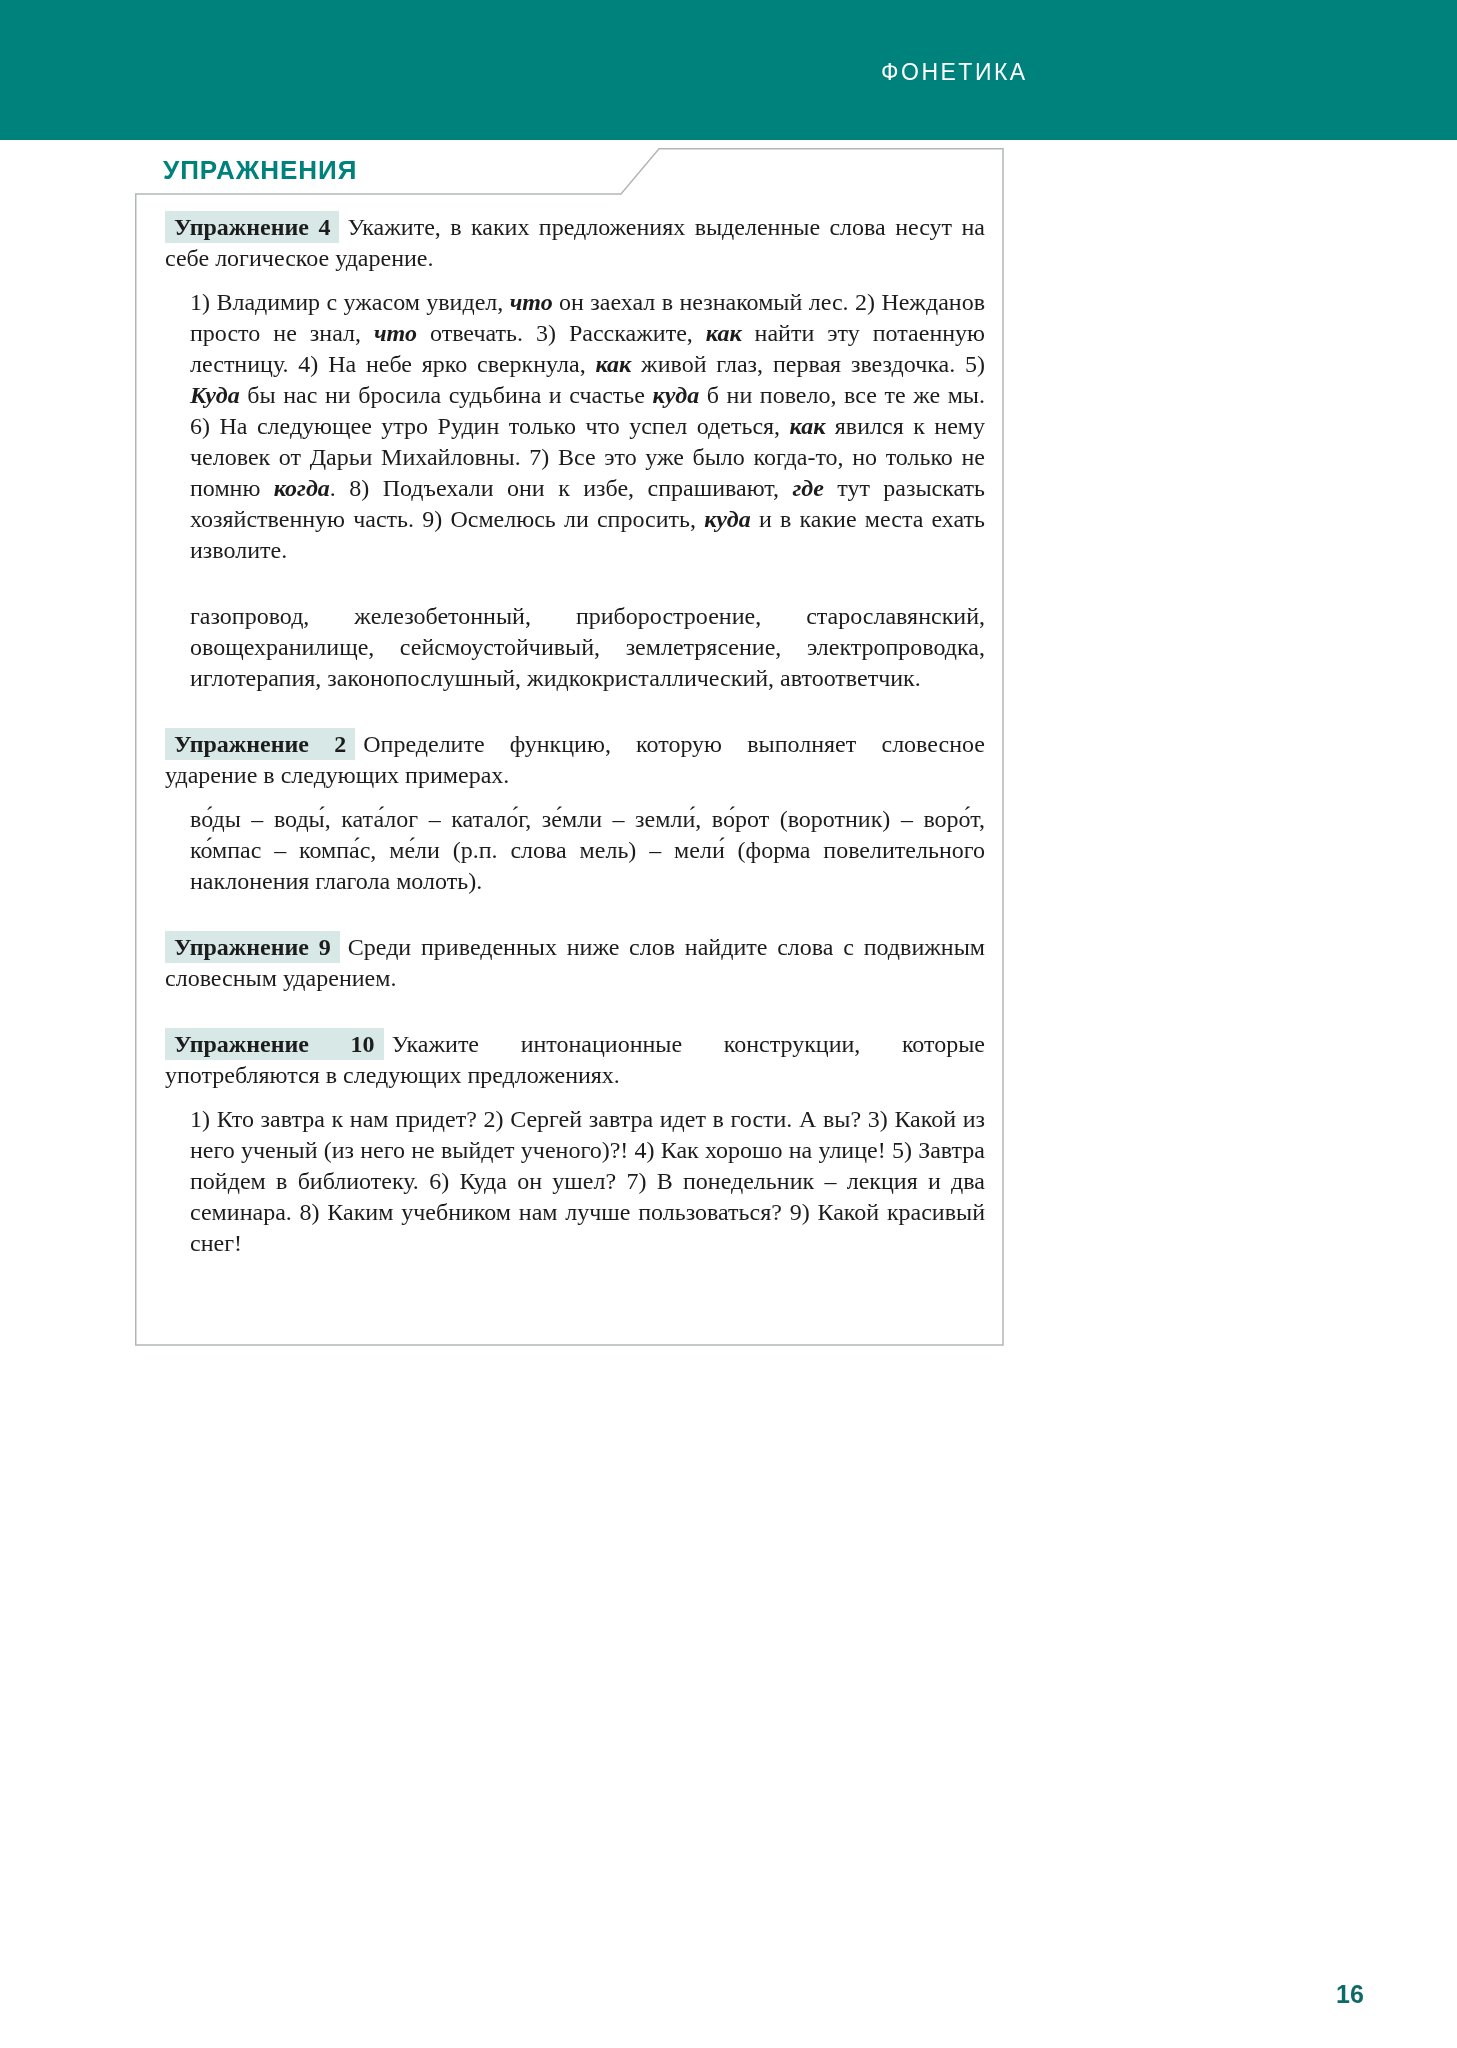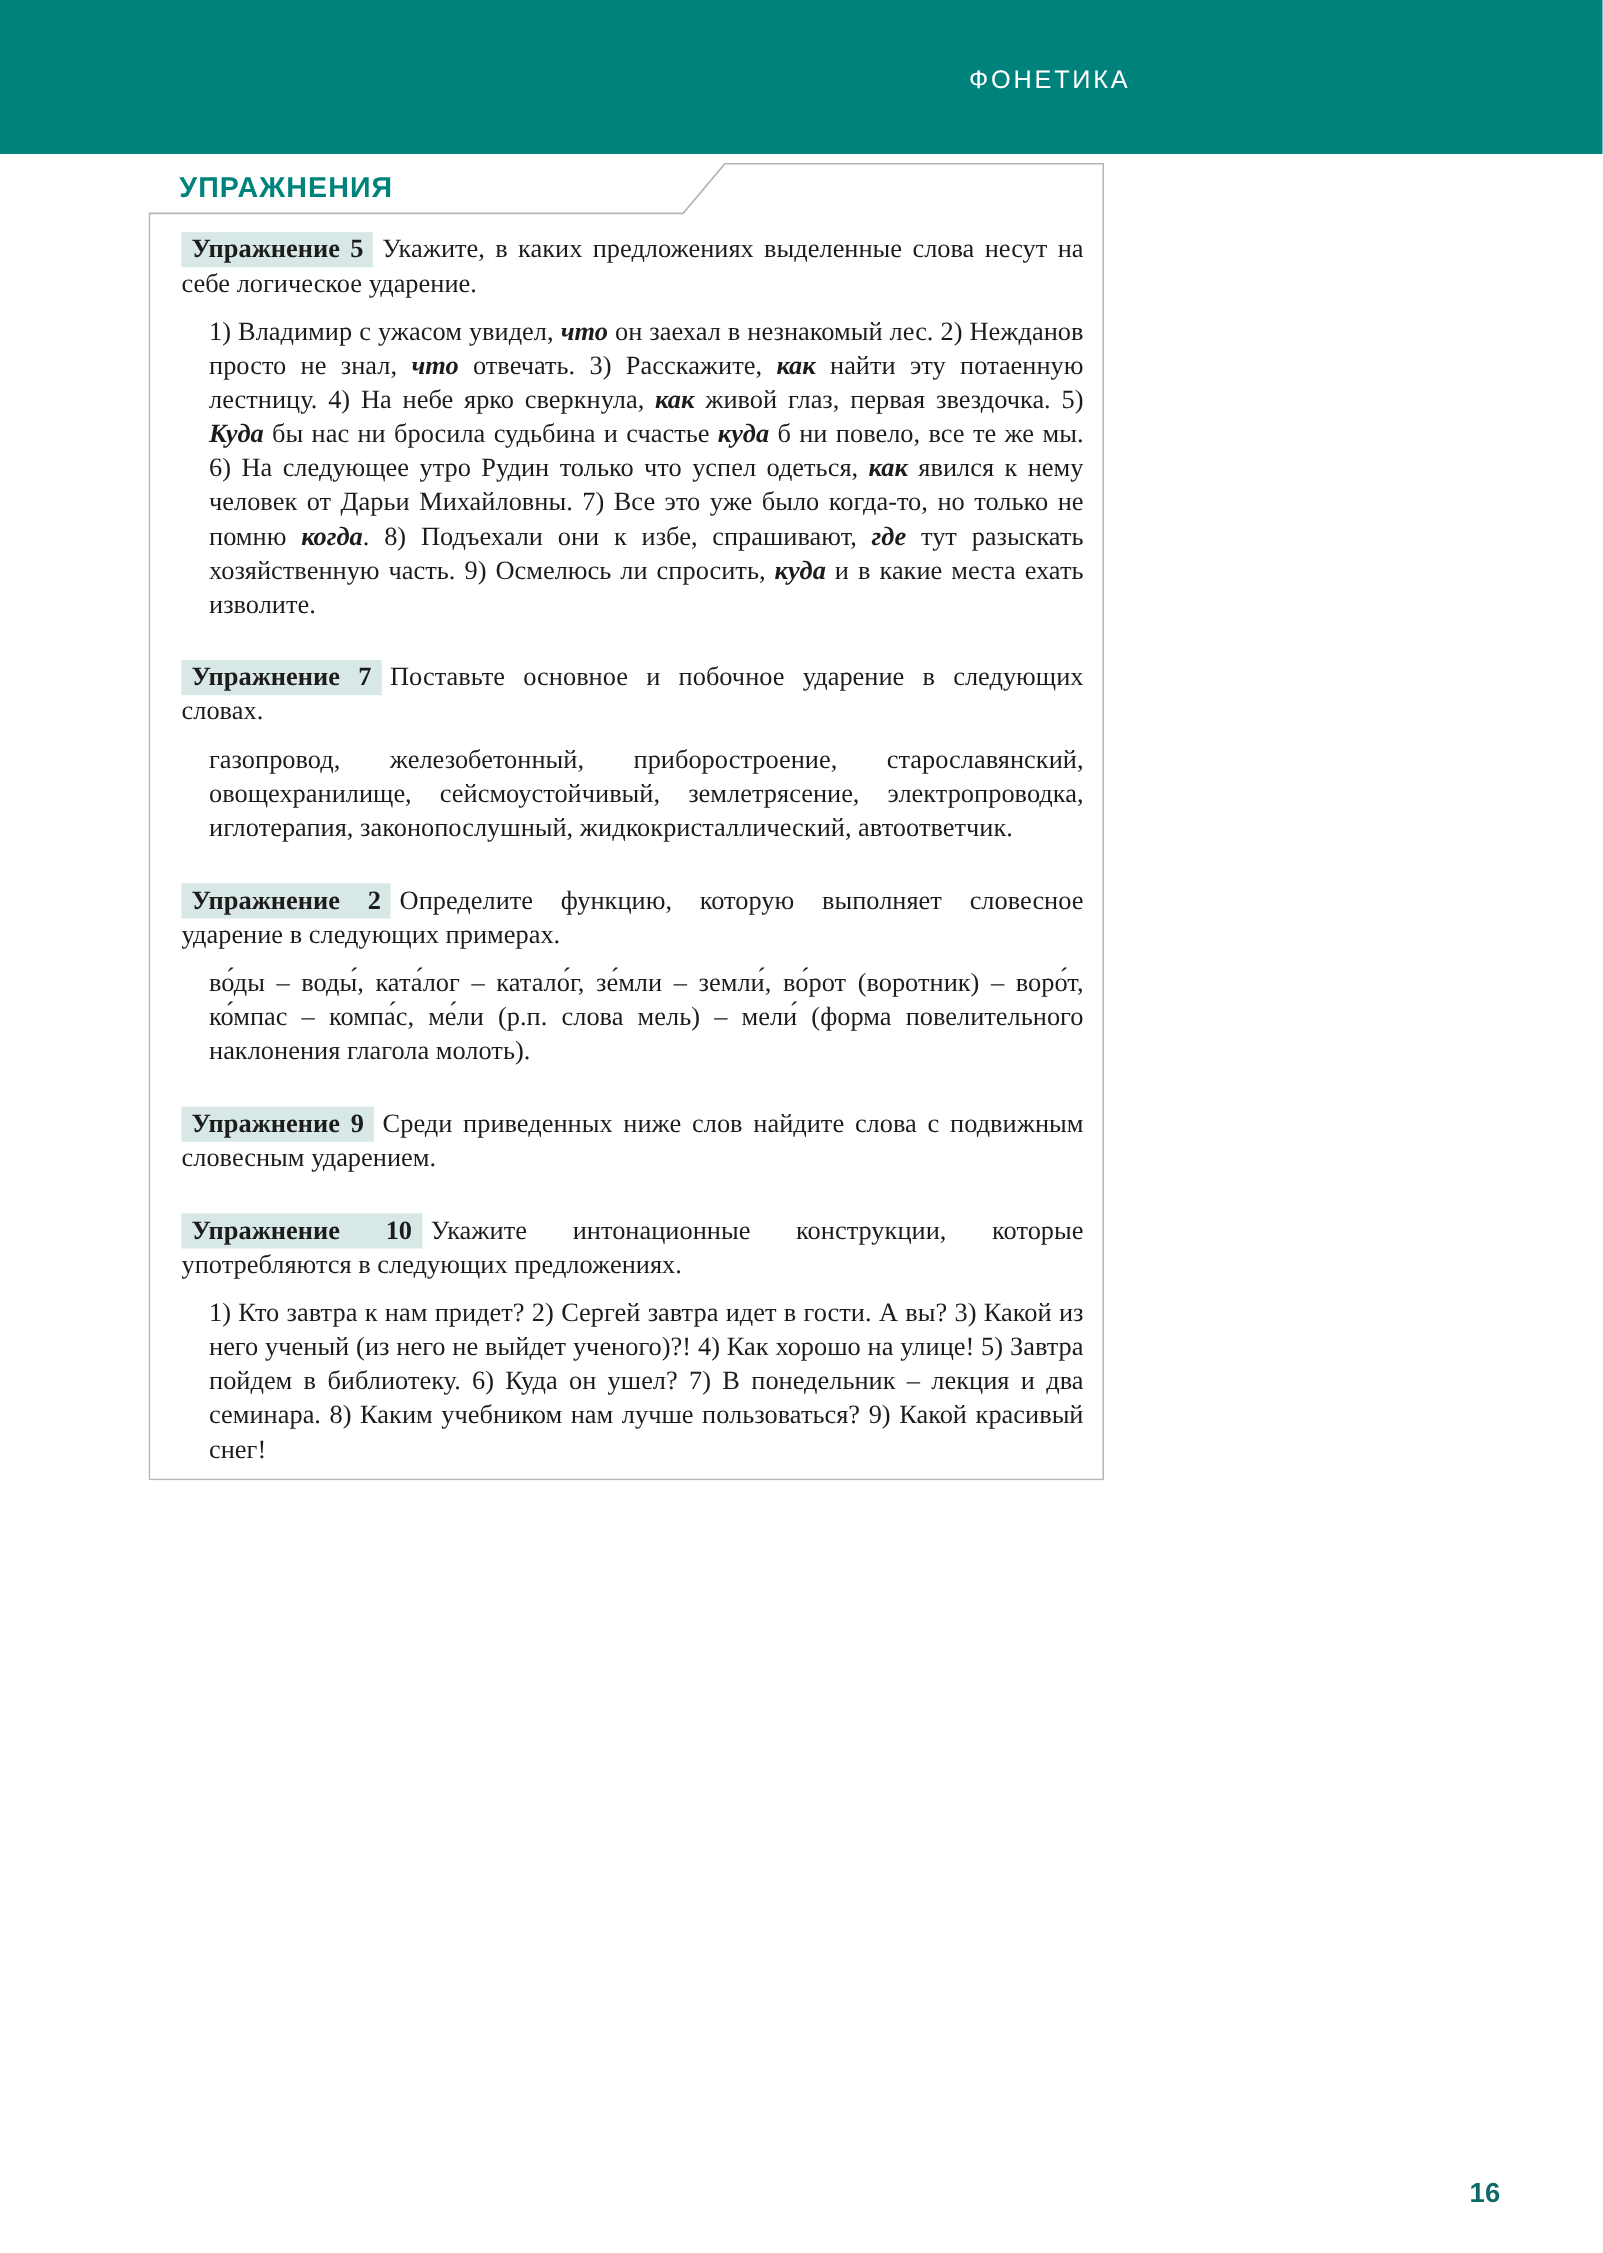--- a/index.html
+++ b/index.html
@@ -91,29 +91,26 @@
   <div class="section-title">УПРАЖНЕНИЯ</div>
 
   <svg class="box-svg" width="869" height="1198" viewBox="0 0 869 1198">
     <polygon class="box-outline" points="0.75,46 486,46 524,0.75 868,0.75 868,1197 0.75,1197"></polygon>
   </svg>
 
   <div class="content">
 
     <section class="exercise">
       <p class="head">
-        <span class="label">Упражнение 5</span><span class="instr">Укажите, в каких предложениях выделенные слова несут на себе логическое ударение.</span>
+        <span class="label">Упражнение 4</span><span class="instr">Укажите, в каких предложениях выделенные слова несут на себе логическое ударение.</span>
       </p>
       <p class="ex-body"><span>1) Владимир с ужасом увидел, </span><span class="em">что</span><span> он заехал в незнакомый лес. 2) Нежданов просто не знал, </span><span class="em">что</span><span> отвечать. 3) Расскажите, </span><span class="em">как</span><span> найти эту потаенную лестницу. 4) На небе ярко сверкнула, </span><span class="em">как</span><span> живой глаз, первая звездочка. 5) </span><span class="em">Куда</span><span> бы нас ни бросила судьбина и счастье </span><span class="em">куда</span><span> б ни повело, все те же мы. 6) На следующее утро Рудин только что успел одеться, </span><span class="em">как</span><span> явился к нему человек от Дарьи Михайловны. 7) Все это уже было когда-то, но только не помню </span><span class="em">когда</span><span>. 8) Подъехали они к избе, спрашивают, </span><span class="em">где</span><span> тут разыскать хозяйственную часть. 9) Осмелюсь ли спросить, </span><span class="em">куда</span><span> и в какие места ехать изволите.</span></p>
     </section>
 
     <section class="exercise">
-      <p class="head">
-        <span class="label">Упражнение 7</span><span class="instr">Поставьте основное и побочное ударение в следующих словах.</span>
-      </p>
       <p class="ex-body"><span>газопровод, железобетонный, приборостроение, старославянский, овощехранилище, сейсмоустойчивый, землетрясение, электропроводка, иглотерапия, законопослушный, жидкокристаллический, автоответчик.</span></p>
     </section>
 
     <section class="exercise">
       <p class="head">
         <span class="label">Упражнение 2</span><span class="instr">Определите функцию, которую выполняет словесное ударение в следующих примерах.</span>
       </p>
       <p class="ex-body"><span>во́ды – воды́, ката́лог – катало́г, зе́мли – земли́, во́рот (воротник) – воро́т, ко́мпас – компа́с, ме́ли (р.п. слова мель) – мели́ (форма повелительного наклонения глагола молоть).</span></p>
     </section>
 

